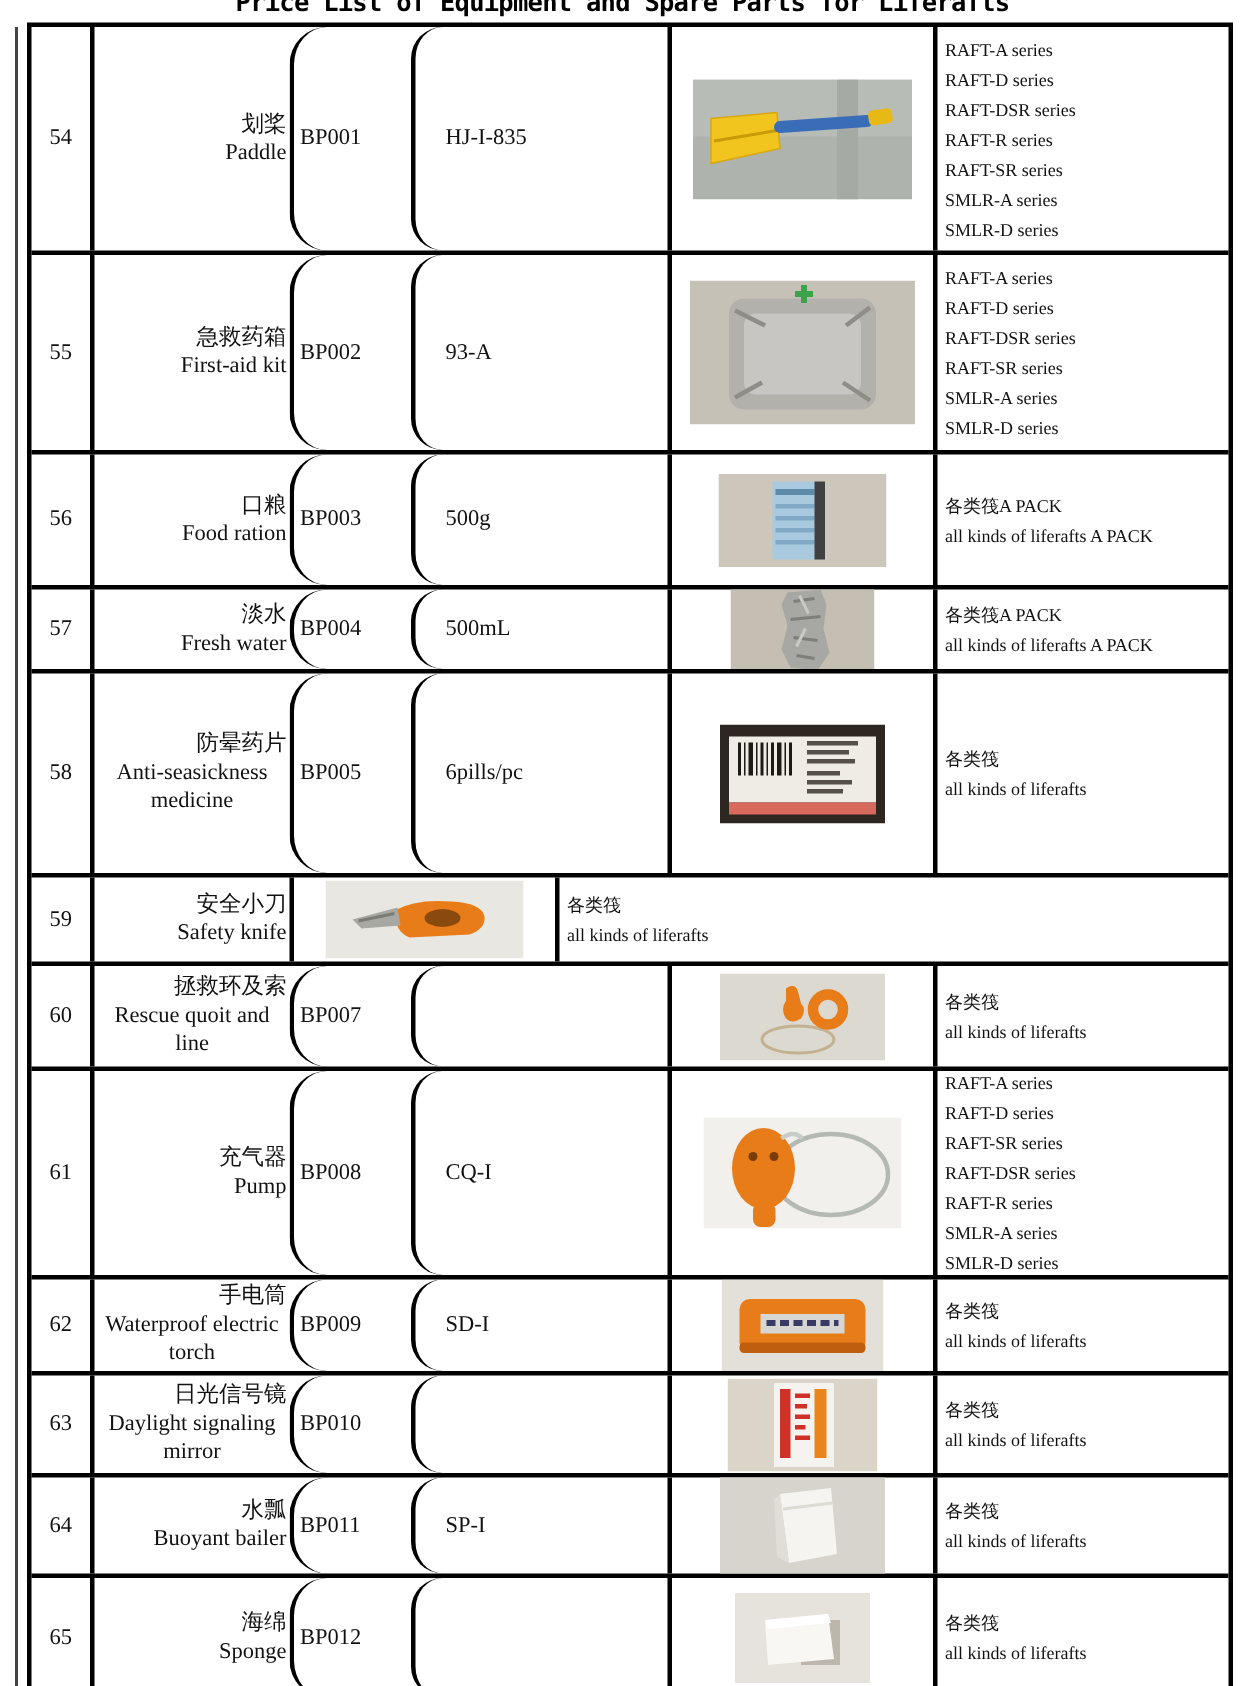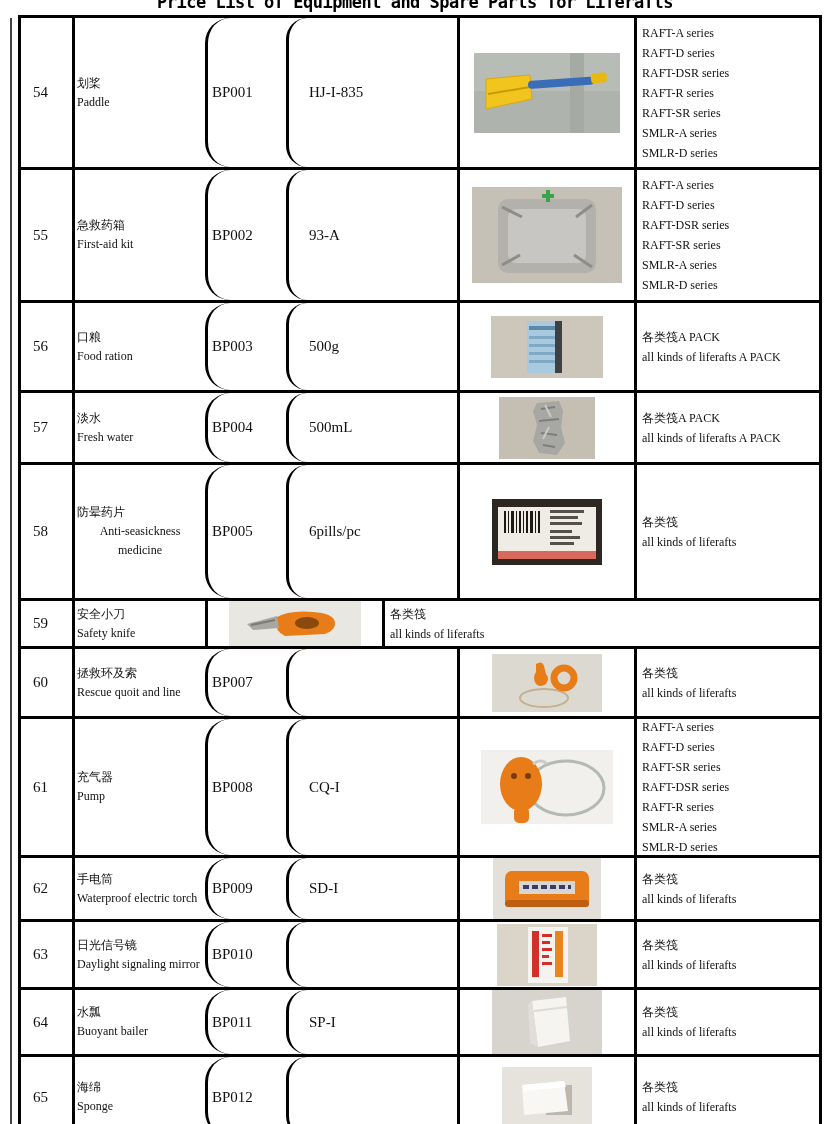--- a/index.html
+++ b/index.html
@@ -24,21 +24,21 @@
     position:absolute;left:18px;top:15px;width:804px;
     border:3px solid #000;box-sizing:border-box;
     background:#fff;
   }
   .row{display:flex;box-sizing:border-box;border-bottom:3px solid #000;}
   .row:last-child{border-bottom:none;}
   .cell{box-sizing:border-box;border-left:3px solid #000;overflow:hidden;
     display:flex;flex-direction:column;justify-content:center;}
   .cell:first-child{border-left:none;}
   .c-no{width:39px;align-items:center;font-size:15px;}
-  .c-name{width:133px;align-items:flex-start;text-align:center;font-size:12px;line-height:19px;padding:1px 2px;margin-left:12px;}
+  .c-name{width:133px;align-items:flex-end;text-align:center;font-size:15px;line-height:19px;padding:1px 2px;}
   .c-code{width:81px;padding-left:4px;font-size:15px;border-radius:25px;}
   .c-model{width:171px;padding-left:20px;font-size:15px;border-radius:21px;}
   .c-photo{width:177px;align-items:center;}
   .c-series{flex:1;padding-left:5px;font-size:12px;line-height:20px;}
   .sline{white-space:nowrap;}
   .photo{display:block;line-height:0;}
   .zh{white-space:nowrap;}
 </style>
 </head>
 <body>
@@ -122,21 +122,21 @@
             <rect x="38" y="36" width="26" height="3" fill="#7fa9c4"></rect>
             <rect x="38" y="44" width="26" height="3" fill="#7fa9c4"></rect>
             <rect x="64" y="5" width="7" height="52" fill="#3f4042"></rect>
           </svg></span>
   </div>
   <div class="cell c-series">
     <div class="sline">各类筏A PACK</div>
         <div class="sline">all kinds of liferafts A PACK</div>
   </div>
 </div>
-<div class="row" style="height:72px">
+<div class="row" style="height:56px">
   <div class="cell c-no">57</div>
   <div class="cell c-name">
     <div class="zh">淡水</div>
     <div class="en">Fresh water</div>
   </div>
   <div class="cell c-code">BP004</div>
   <div class="cell c-model">500mL</div>
   <div class="cell c-photo">
     <span class="photo"><svg width="96" height="62">
             <rect width="96" height="62" fill="#c5bfb3"></rect>
@@ -183,21 +183,21 @@
               <rect x="58" y="43" width="24" height="3"></rect>
             </g>
             <rect x="6" y="52" width="98" height="8" fill="#d8695c"></rect>
           </svg></span>
   </div>
   <div class="cell c-series">
     <div class="sline">各类筏</div>
         <div class="sline">all kinds of liferafts</div>
   </div>
 </div>
-<div class="row" style="height:48px">
+<div class="row" style="height:59px">
   <div class="cell c-no">59</div>
   <div class="cell c-name">
     <div class="zh">安全小刀</div>
     <div class="en">Safety knife</div>
   </div>
   <div class="cell c-photo">
     <span class="photo"><svg width="132" height="52">
             <rect width="132" height="52" fill="#e9e7e2"></rect>
             <path d="M46 20 Q60 12 84 14 Q104 15 106 24 Q107 32 96 36 L56 38 Q46 34 46 20 Z" fill="#e87c18"></path>
             <ellipse cx="78" cy="25" rx="12" ry="6" fill="#8a4a0e"></ellipse>

